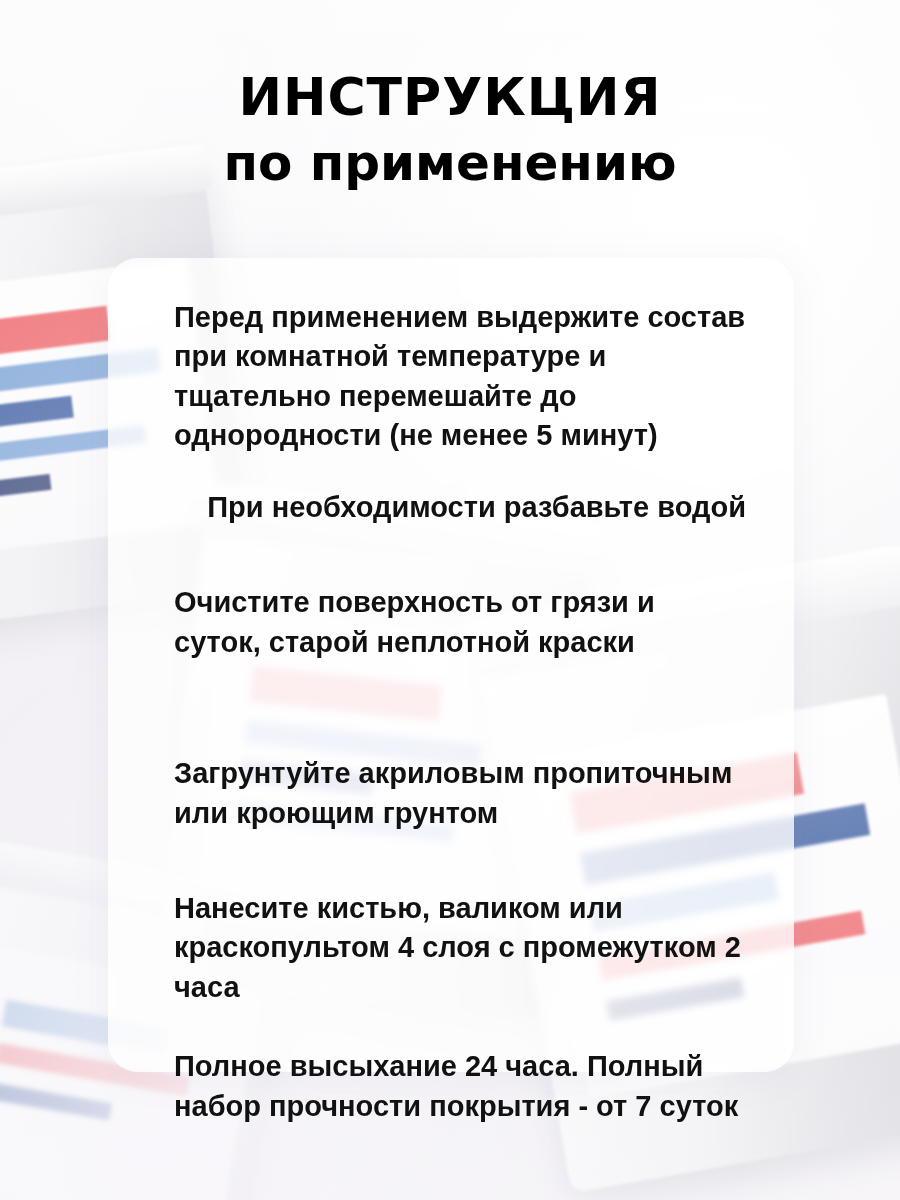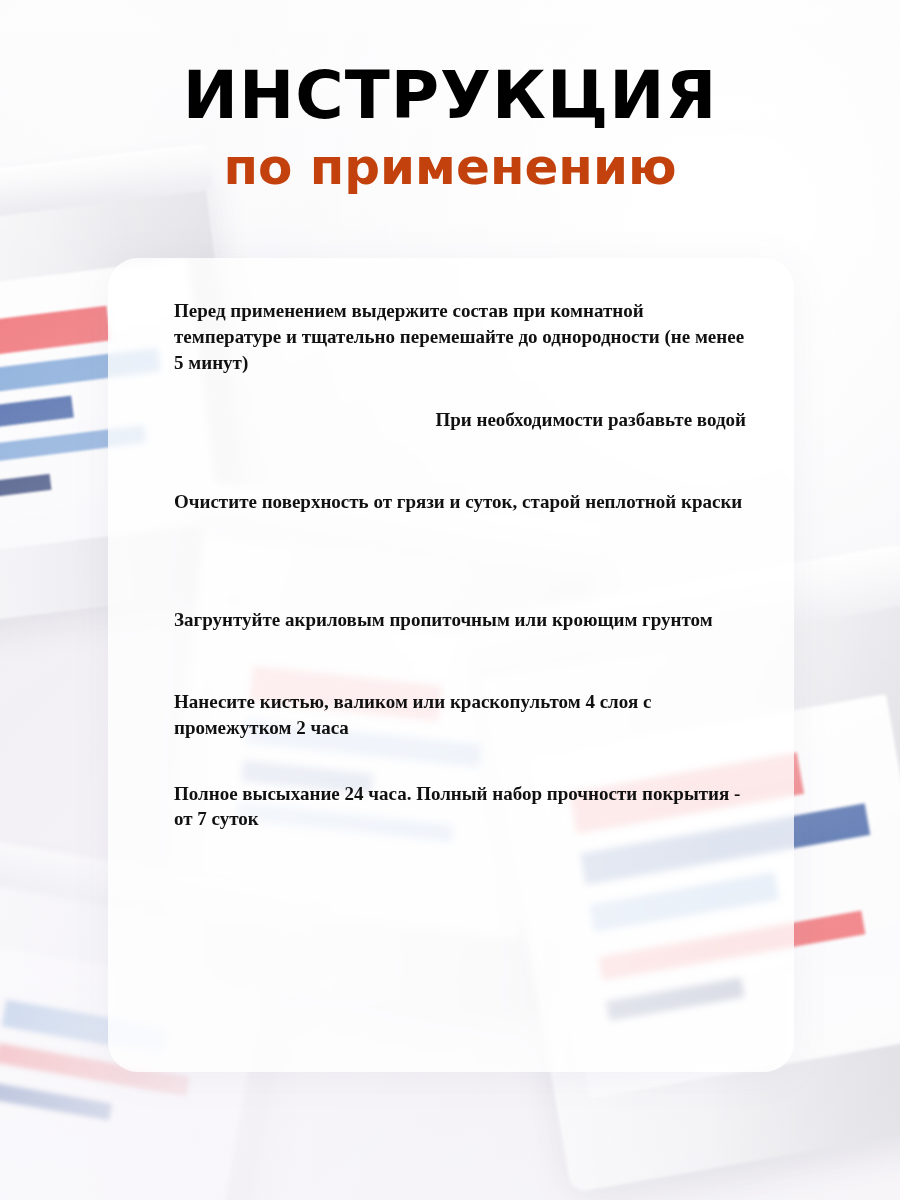--- a/index.html
+++ b/index.html
@@ -120,32 +120,32 @@
     position: absolute;
     left: 0;
     right: 0;
     top: 60px;
     text-align: center;
     z-index: 5;
   }
   .title-main {
     font-family: "DejaVu Sans", "Liberation Sans", sans-serif;
     font-weight: bold;
-    font-size: 66px;
+    font-size: 52px;
     letter-spacing: 1px;
     color: #000000;
     line-height: 0.96;
-    margin: 4px;
+    margin: 13px;
     white-space: nowrap;
   }
   .title-sub {
     font-family: "DejaVu Sans", "Liberation Sans", sans-serif;
     font-weight: bold;
     font-size: 50px;
-    color: #c2410c;
+    color: #000000;
     line-height: 1.05;
     margin: 14px 0 0 0;
     white-space: nowrap;
   }
 
   
   .card {
     position: absolute;
     left: 108px;
     top: 258px;
@@ -157,23 +157,23 @@
     z-index: 4;
     backdrop-filter: blur(3px);
   }
   .steps {
     position: absolute;
     left: 66px;
     right: 48px;
     top: 30px;
   }
   .step {
-    font-family: Liberation Serif, serif;
+    font-family: Liberation Sans, sans-serif;
     font-weight: bold;
-    font-size: 19px;
+    font-size: 29px;
     line-height: 1.36;
     color: #111111;
   }
   .step-1 { margin-top: 10px; }
   .step-2 { margin-top: 32px; text-align: right; }
   .step-3 { margin-top: 56px; }
   .step-4 { margin-top: 92px; }
   .step-5 { margin-top: 56px; }
   .step-6 { margin-top: 40px; }
 </style>

